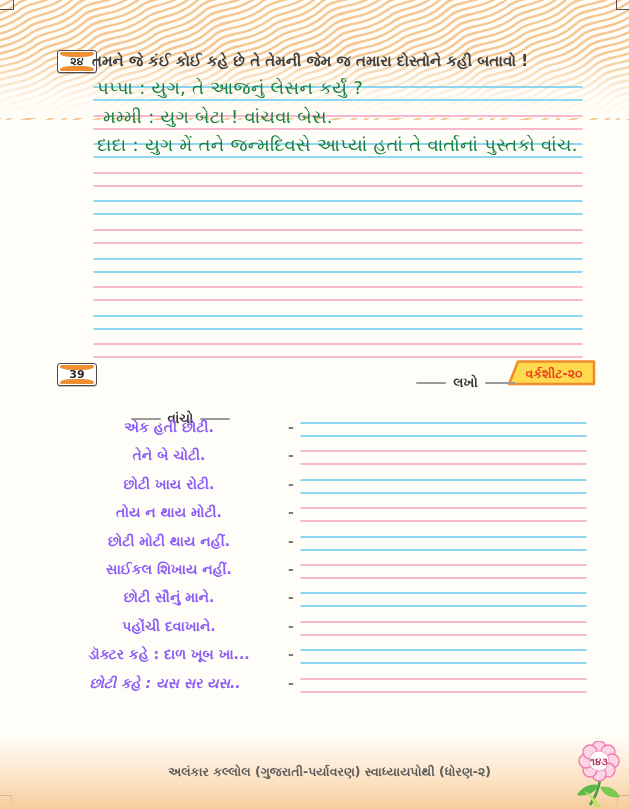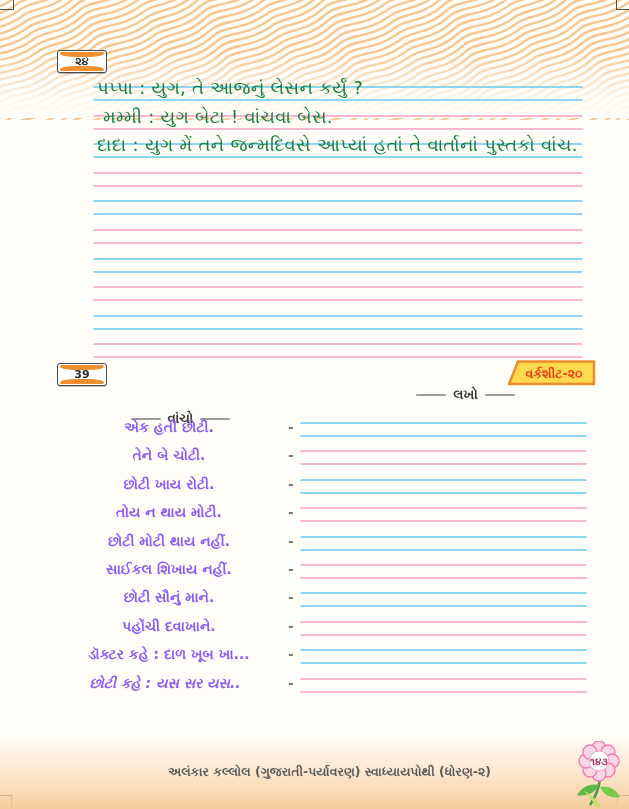--- a/index.html
+++ b/index.html
@@ -12,21 +12,21 @@
   .wave-band { position:absolute; top:0; left:0; }
   .wave-fade { position:absolute; top:52px; left:0; width:629px; height:66px;
     background:linear-gradient(to bottom, rgba(255,253,248,0) 0%, rgba(255,253,248,0.85) 70%, #fffdf8 100%); }
   
   .corner { position:absolute; box-sizing:border-box; }
   .corner.tl { left:0; top:0; width:14px; height:10px; border-right:1.5px solid #4f4f4f; border-bottom:1.5px solid #4f4f4f; }
   .corner.tr { right:0; top:0; width:13px; height:10px; border-left:1.5px solid #4f4f4f; border-bottom:1.5px solid #4f4f4f; }
   .corner.bl { left:0; top:795px; width:12px; height:14px; border-right:1.5px solid #4f4f4f; border-top:1.5px solid #4f4f4f; }
   .corner.br { right:0; top:795px; width:12px; height:14px; border-left:1.5px solid #4f4f4f; border-top:1.5px solid #4f4f4f; }
   
-  .num-box { position:absolute; width:50px; height:23px; background:#fff; border:1.6px solid #4a4a4a;
+  .num-box { position:absolute; width:40px; height:23px; background:#fff; border:1.6px solid #4a4a4a;
     border-radius:3px; display:flex; align-items:center; justify-content:center; box-sizing:border-box;
     box-shadow:0 1px 0 rgba(0,0,0,0.25); }
   .num-arc { position:absolute; left:2px; right:2px; height:5px; background:#ef8f2f; }
   .num-arc.top { top:1px; border-radius:2px 2px 50% 50% / 2px 2px 100% 100%; }
   .num-arc.bottom { bottom:1px; border-radius:50% 50% 2px 2px / 100% 100% 2px 2px; }
   .num-text { position:relative; font-size:11px; font-weight:bold; color:#2e2e2e; z-index:1; }
   
   .q-text { position:absolute; font-size:15px; font-weight:bold; color:#3d3d3d; white-space:nowrap; }
   
   .rule-pair { position:absolute; box-sizing:border-box; height:15px;
@@ -138,20 +138,21 @@
   <div class="corner tl"></div>
   <div class="corner tr"></div>
   <div class="corner bl"></div>
   <div class="corner br"></div>
 
   <div class="num-box" style="left:57px; top:50px;">
     <div class="num-arc top"></div>
     <div class="num-arc bottom"></div>
     <span class="num-text">૨૪</span>
   </div>
+  <div class="q-text" style="left:92px; top:52px;">તમને જે કંઈ કોઈ કહે છે તે તેમની જેમ જ તમારા દોસ્તોને કહી બતાવો !</div>
 
   <div id="rules1">
       <div class="rule-pair blue" style="left: 93px; width: 490px; top: 86px;"></div>
       <div class="rule-pair pink" style="left: 93px; width: 490px; top: 114.6px;"></div>
       <div class="rule-pair blue" style="left: 93px; width: 490px; top: 143.2px;"></div>
       <div class="rule-pair pink" style="left: 93px; width: 490px; top: 171.8px;"></div>
       <div class="rule-pair blue" style="left: 93px; width: 490px; top: 200.4px;"></div>
       <div class="rule-pair pink" style="left: 93px; width: 490px; top: 229px;"></div>
       <div class="rule-pair blue" style="left: 93px; width: 490px; top: 257.6px;"></div>
       <div class="rule-pair pink" style="left: 93px; width: 490px; top: 286.2px;"></div>
@@ -173,21 +174,21 @@
   <svg class="badge-svg" width="92" height="28">
     <polygon points="13,2.5 89,2.5 89,25 4,25" fill="#ffd94e" stroke="#ef8b2d" stroke-width="2.5" stroke-linejoin="round"></polygon>
     <text x="49" y="18.5" text-anchor="middle" font-size="12.5" font-weight="bold" fill="#e8401c">વર્કશીટ-૨૦</text>
   </svg>
 
   <div class="col-header" style="left:123px; top:410px; width:115px;">
     <span class="dash"></span>
     <span>વાંચો</span>
     <span class="dash"></span>
   </div>
-  <div class="col-header" style="left:408px; top:386px; width:115px;justify-content:center;">
+  <div class="col-header" style="left:408px; top:374px; width:115px;justify-content:center;">
     <span class="dash"></span>
     <span>લખો</span>
     <span class="dash"></span>
   </div>
 
   <div id="poem">
       <div class="poem-text" style="left: 60px; width: 218px; top: 419px;">એક હતી છોટી.</div>
       <div class="line-prefix" style="left: 288px; top: 419px;">-</div>
       <div class="rule-pair blue" style="left: 300px; width: 287px; top: 422px;"></div>
       <div class="poem-text" style="left: 60px; width: 218px; top: 447.4px;">તેને બે ચોટી.</div>

